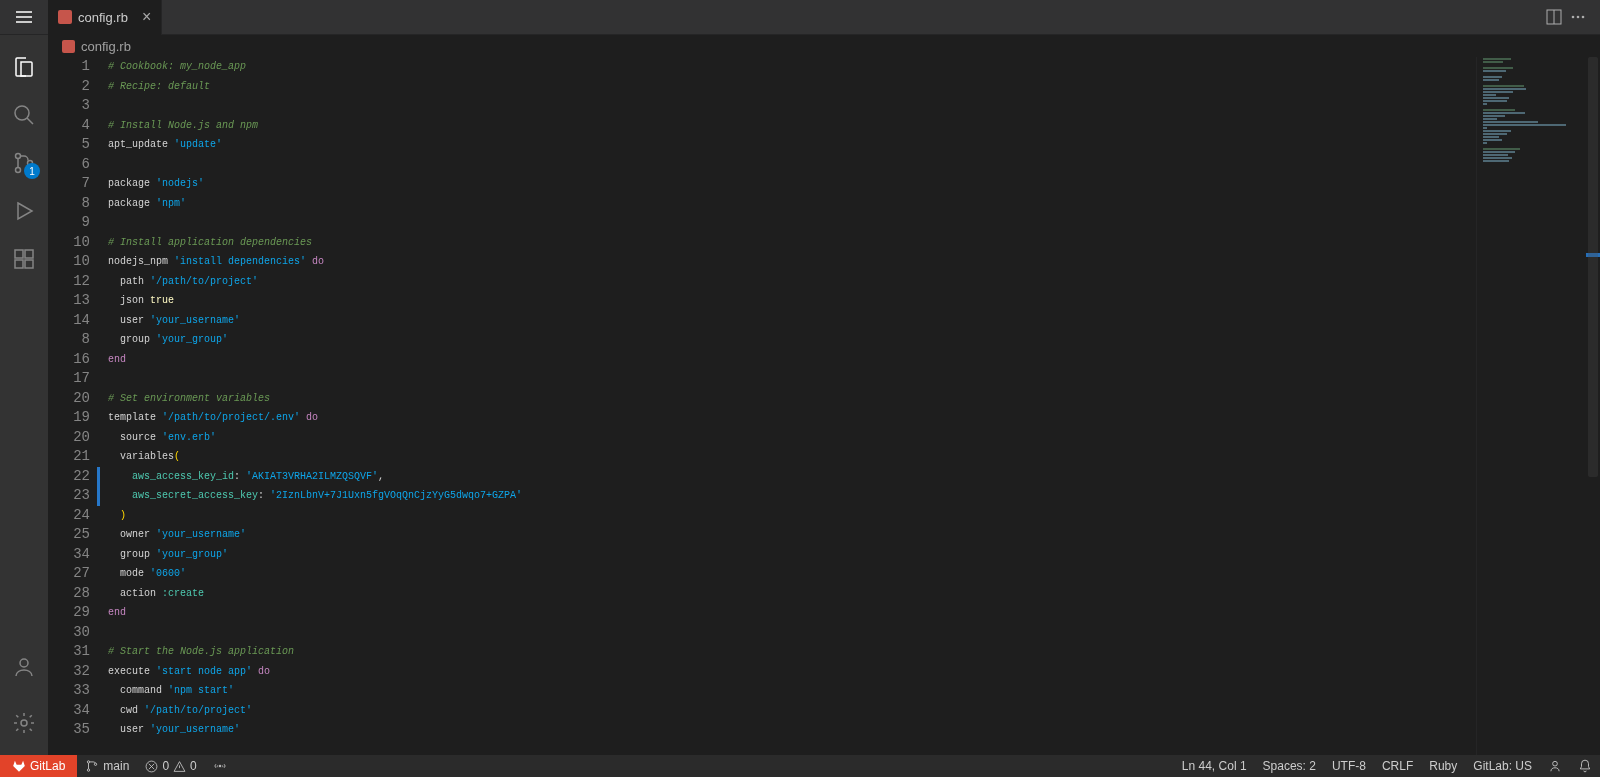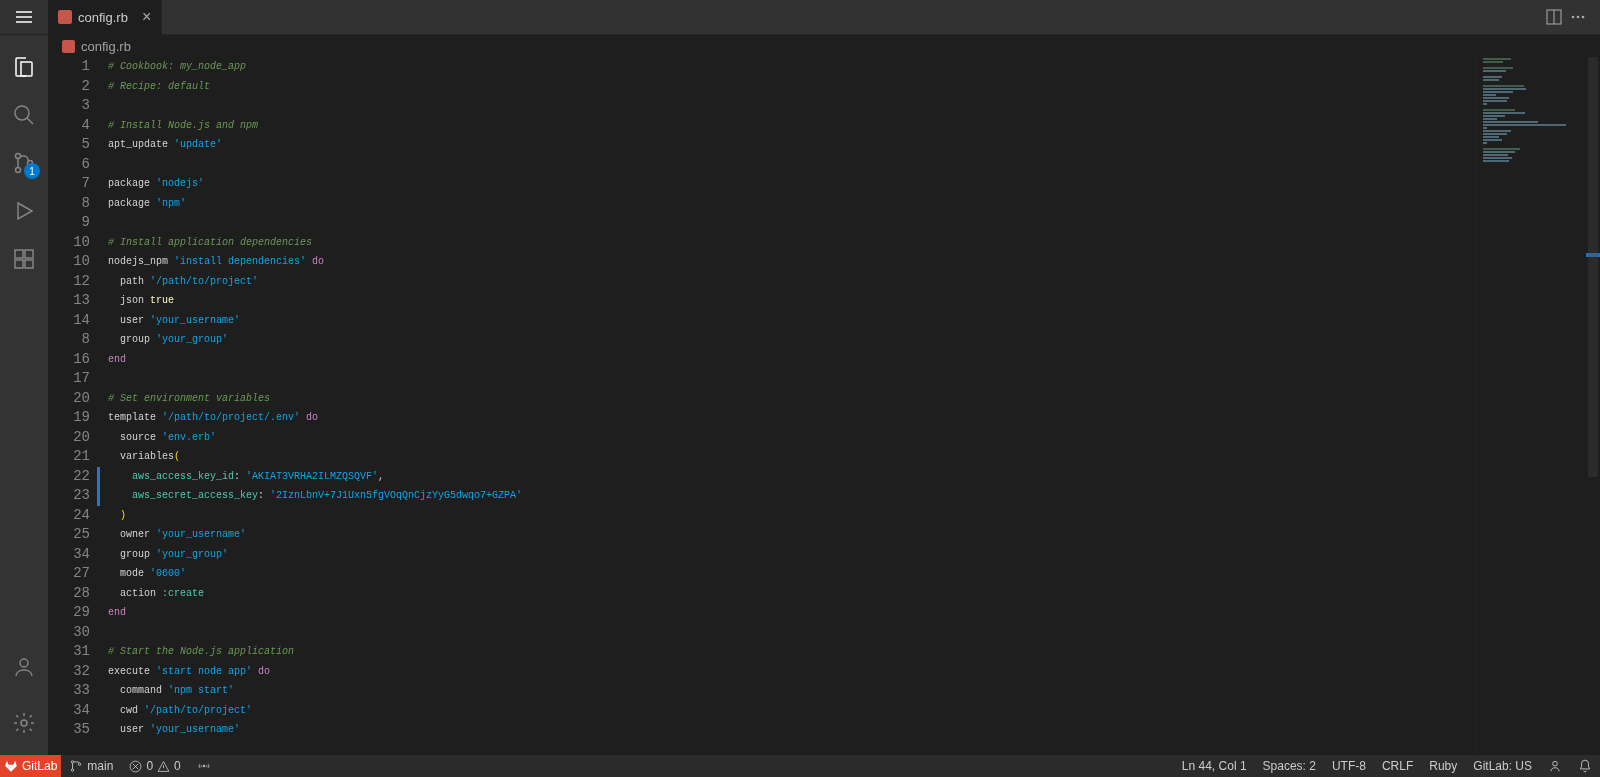--- a/index.html
+++ b/index.html
@@ -89,21 +89,21 @@
 .minimap {
   width: 110px; background: #1e1e1e; position: relative;
   border-left: 1px solid #252526;
 }
 .mm-line { height: 2px; margin: 1px 6px; background: #3c5c4b; opacity: .8; }
 .statusbar {
   height: 22px; background: #2b2b2b; display: flex; align-items: center;
   font-size: 12px; color: #cccccc;
 }
 .sb-item { padding: 0 8px; display:flex; align-items:center; gap:4px; cursor:pointer; height: 22px; }
-.sb-gitlab { background: #e24329; color: #fff; padding: 0 4px; }
+.sb-gitlab { background: #e24329; color: #fff; padding: 0 12px; }
 .sb-right { margin-left: auto; display: flex; }
 .scroll-track { width: 14px; background: #1e1e1e; position: relative; }
 .scroll-thumb { position:absolute; right:2px; top: 200px; width: 10px; height: 36px; background: #4d4d4d; border-radius: 2px; }
 .scroll-marker { position:absolute; right:0; left:0; height: 4px; background: #2677c9; opacity: 0.9; }
 .dirty-marker {
   position:absolute; left: 49px; width: 3px; background: #2677c9;
 }
 </style>
 </head>
 <body>

